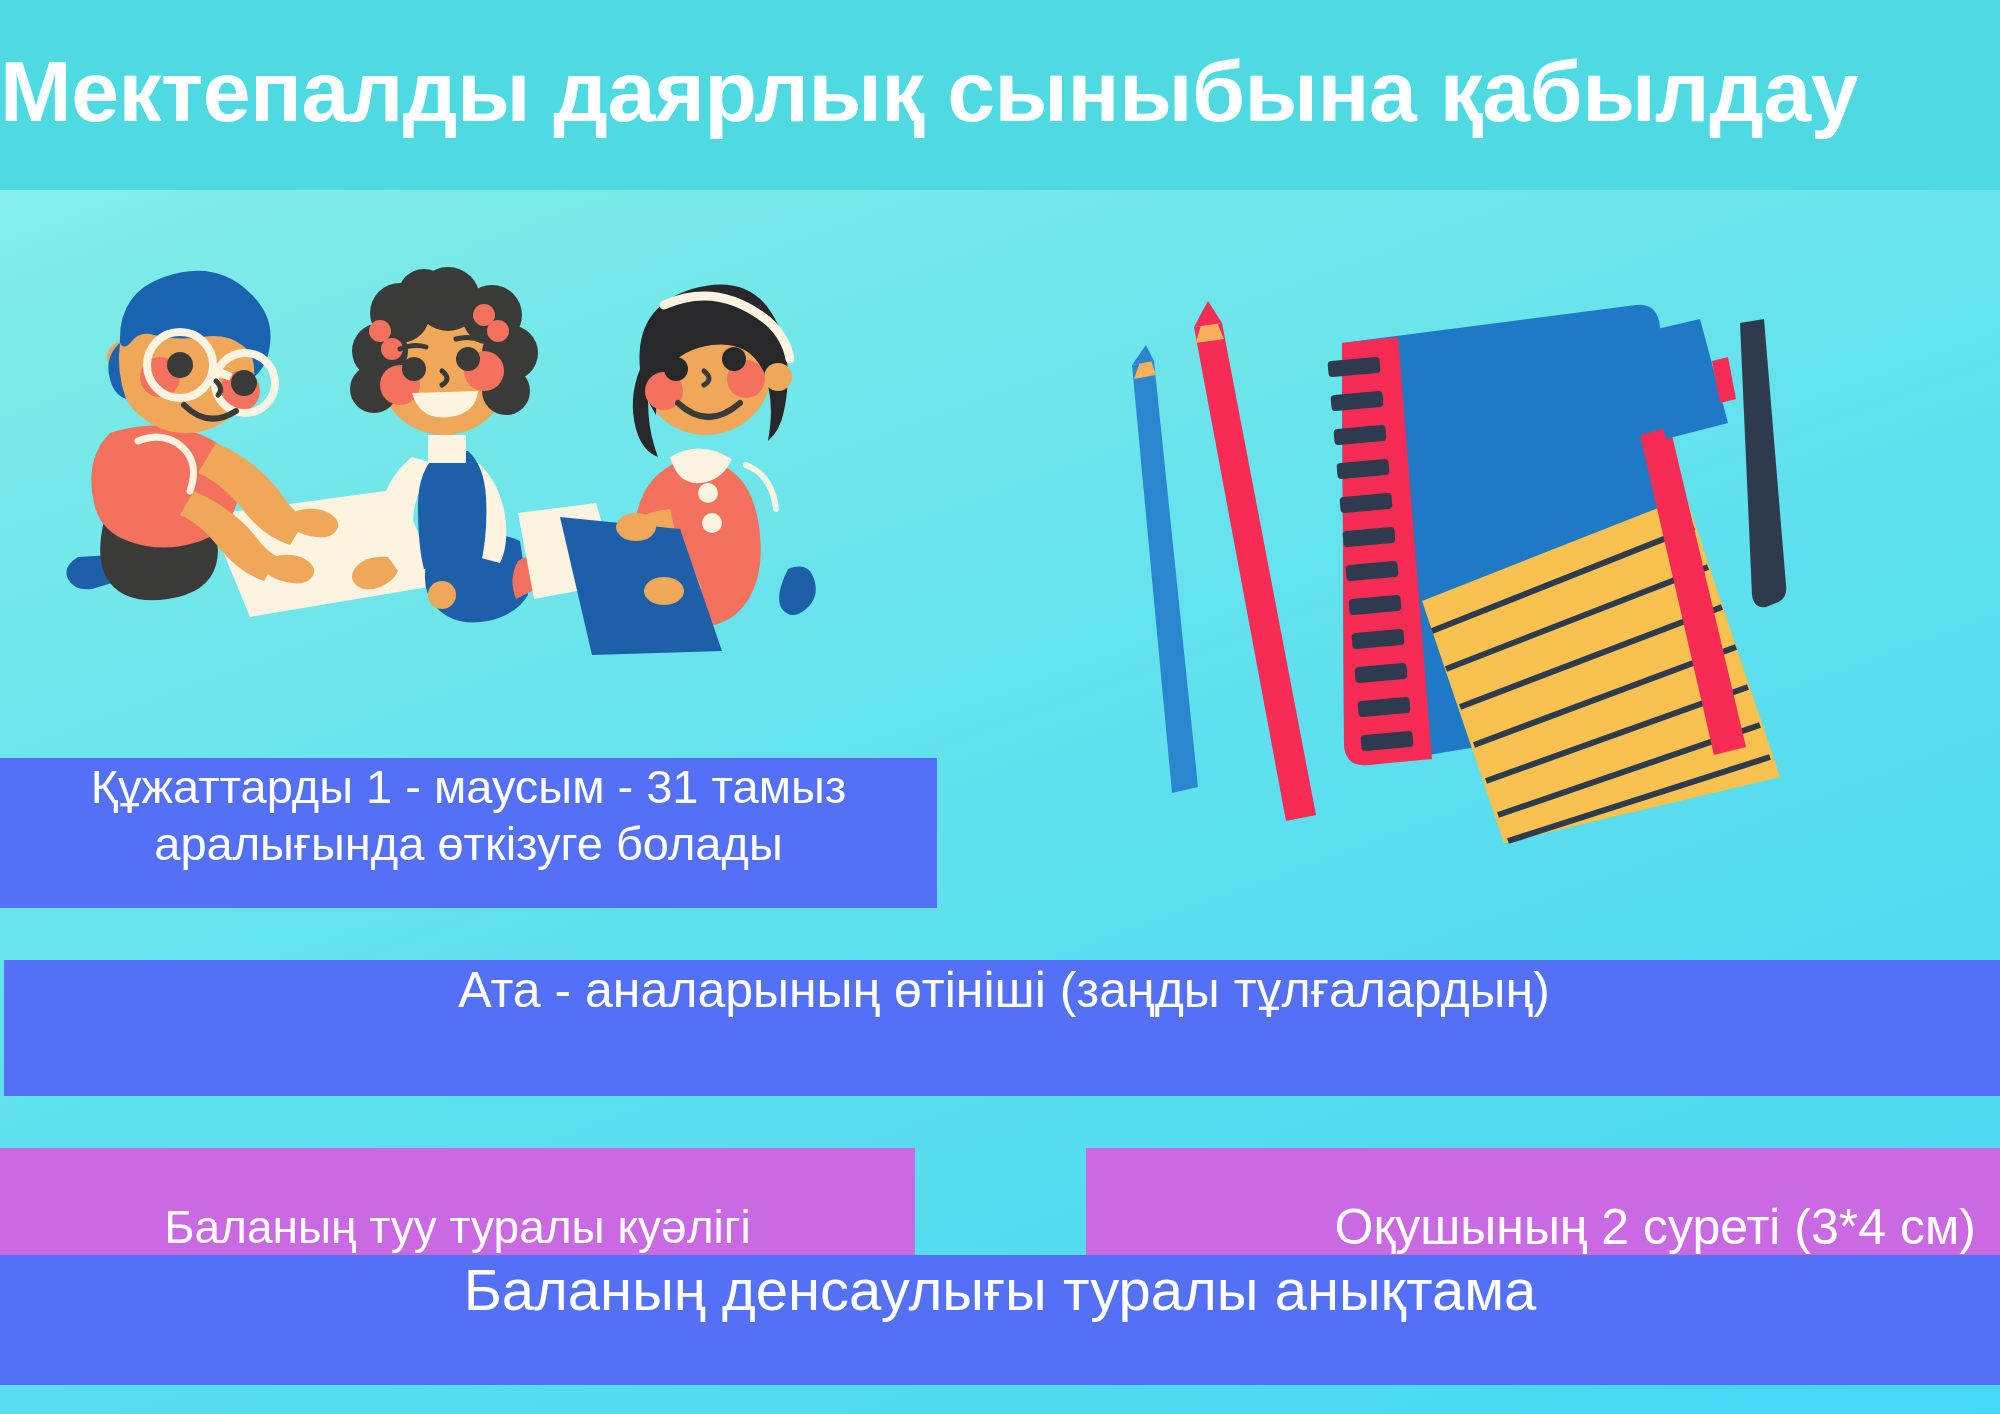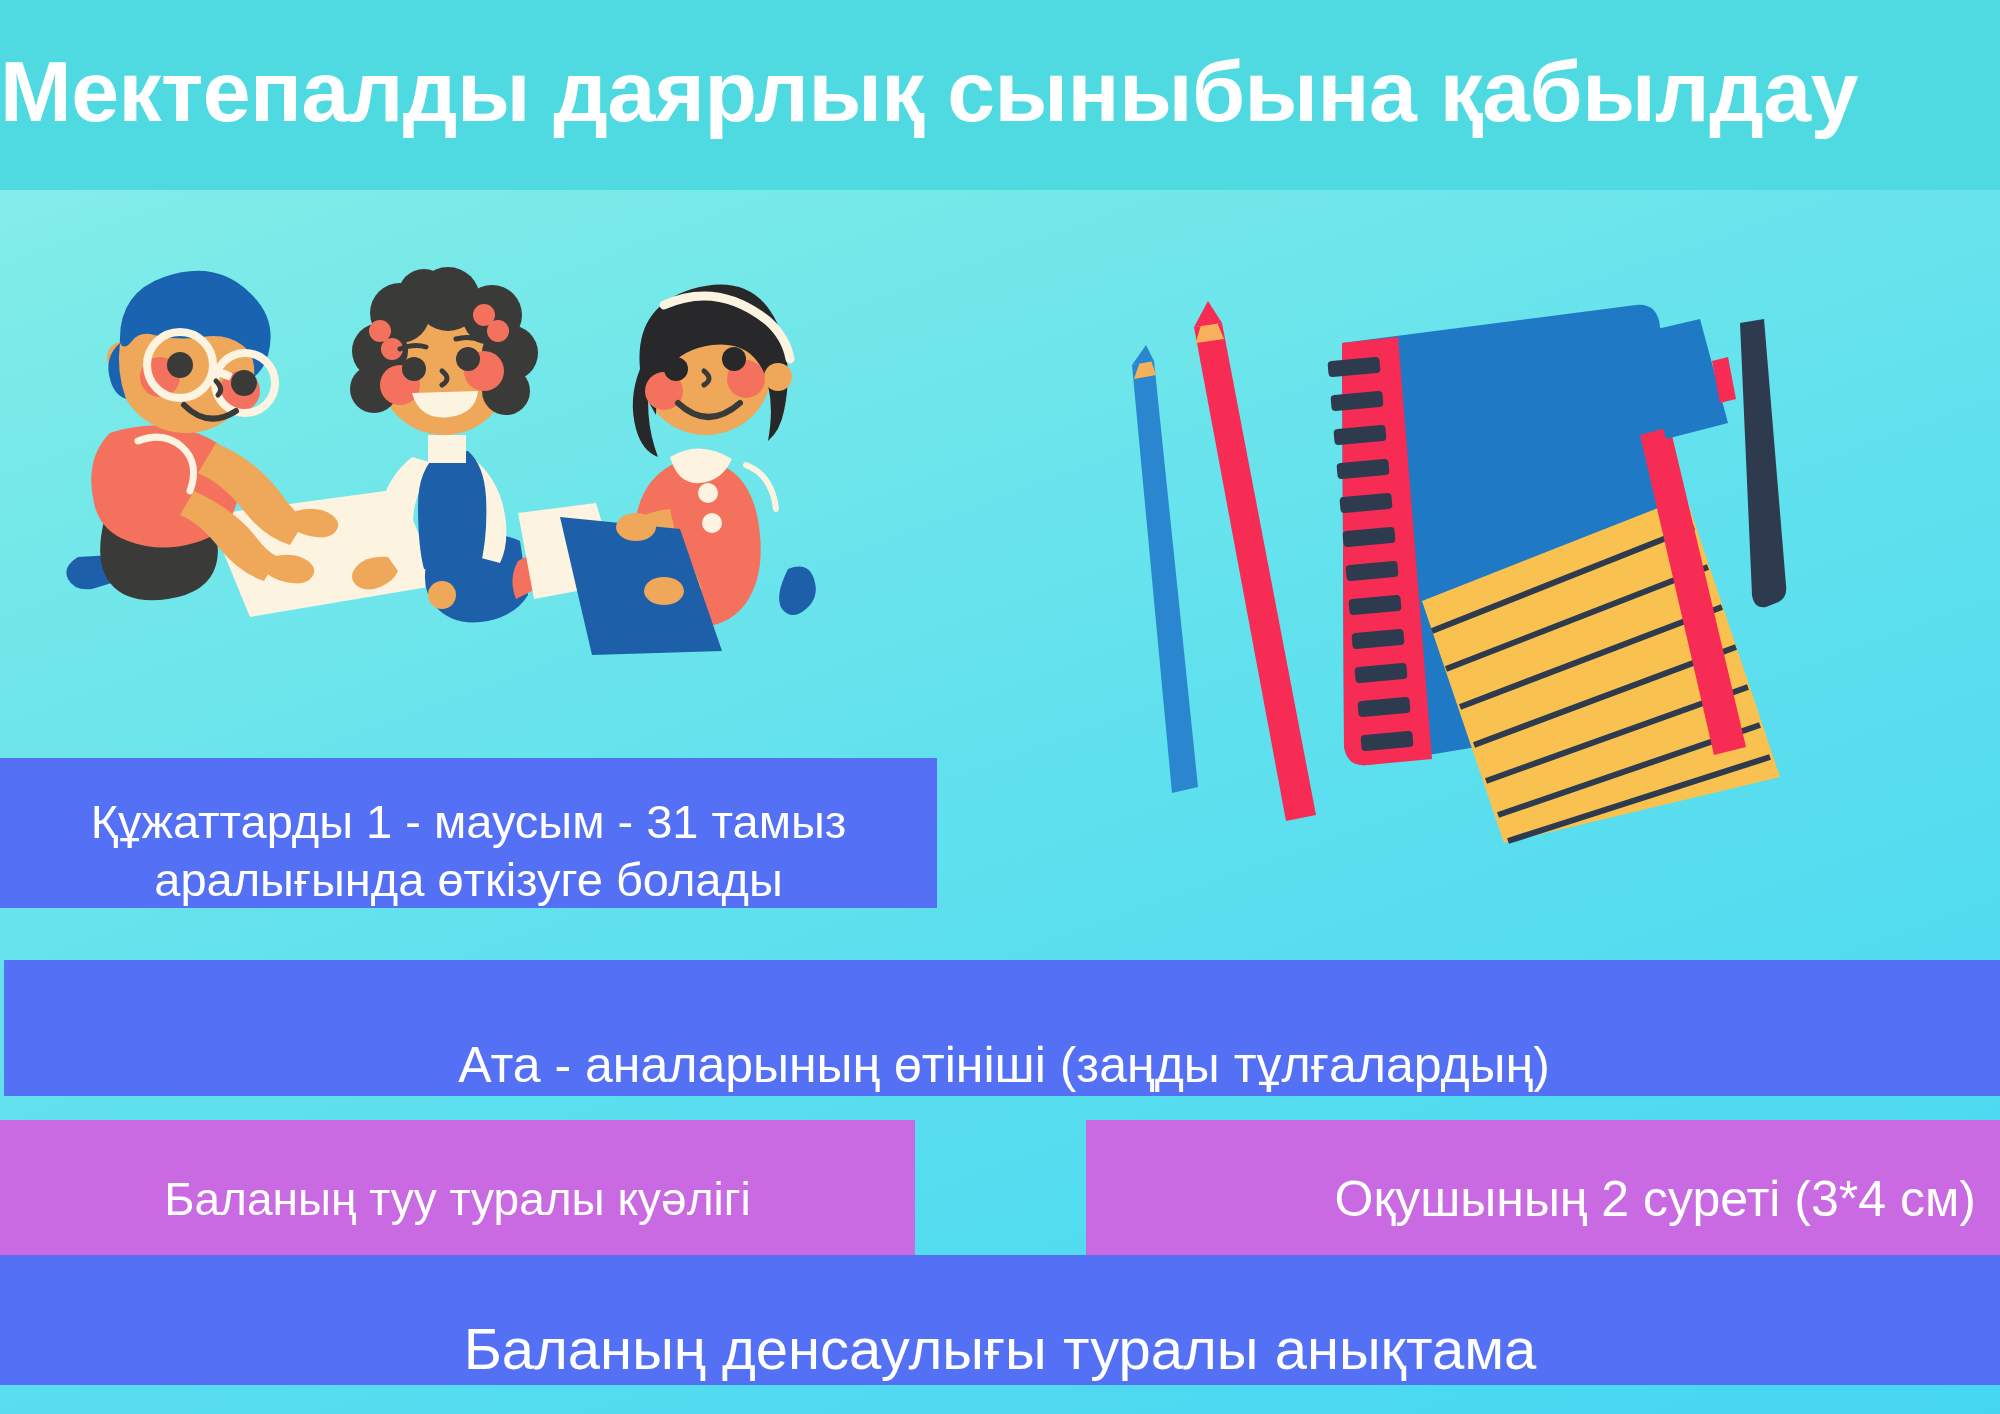--- a/index.html
+++ b/index.html
@@ -28,37 +28,37 @@
     white-space:nowrap;
     line-height:1;
     padding-bottom:8px;
   }
 
   
   #kids { position:absolute; left:40px; top:265px; width:860px; height:450px; }
   #stationery { position:absolute; left:1080px; top:295px; width:810px; height:560px; }
 
   
-  .band { position:absolute; display:flex; align-items:flex-end; justify-content:center; }
+  .band { position:absolute; display:flex; align-items:flex-start; justify-content:center; }
   .band-text { color:#ffffff; text-align:center; line-height:1.22; }
 
   #box-dates {
     left:0px; top:758px; width:937px; height:150px;
     background:#5470f5;
   }
   #box-dates .band-text { font-size:47px; padding:0 34px; }
 
   #band-application {
     left:4px; top:960px; width:2000px; height:136px;
     background:#5470f5;
   }
   #band-application .band-text { font-size:50px; }
 
   #row-middle {
-    position:absolute; left:0px; top:1120px; width:2000px; height:201px;
+    position:absolute; left:0px; top:1148px; width:2000px; height:201px;
     display:flex;
   }
   #box-birth {
     width:915px; height:159px; background:#ca6ae2;
     display:flex; align-items:center; justify-content:center;
   }
   #box-birth .band-text { font-size:46px; padding:0 40px; }
   #row-gap { width:171px; height:159px; background:transparent; }
   #box-photos {
     width:914px; height:159px; background:#ca6ae2;

